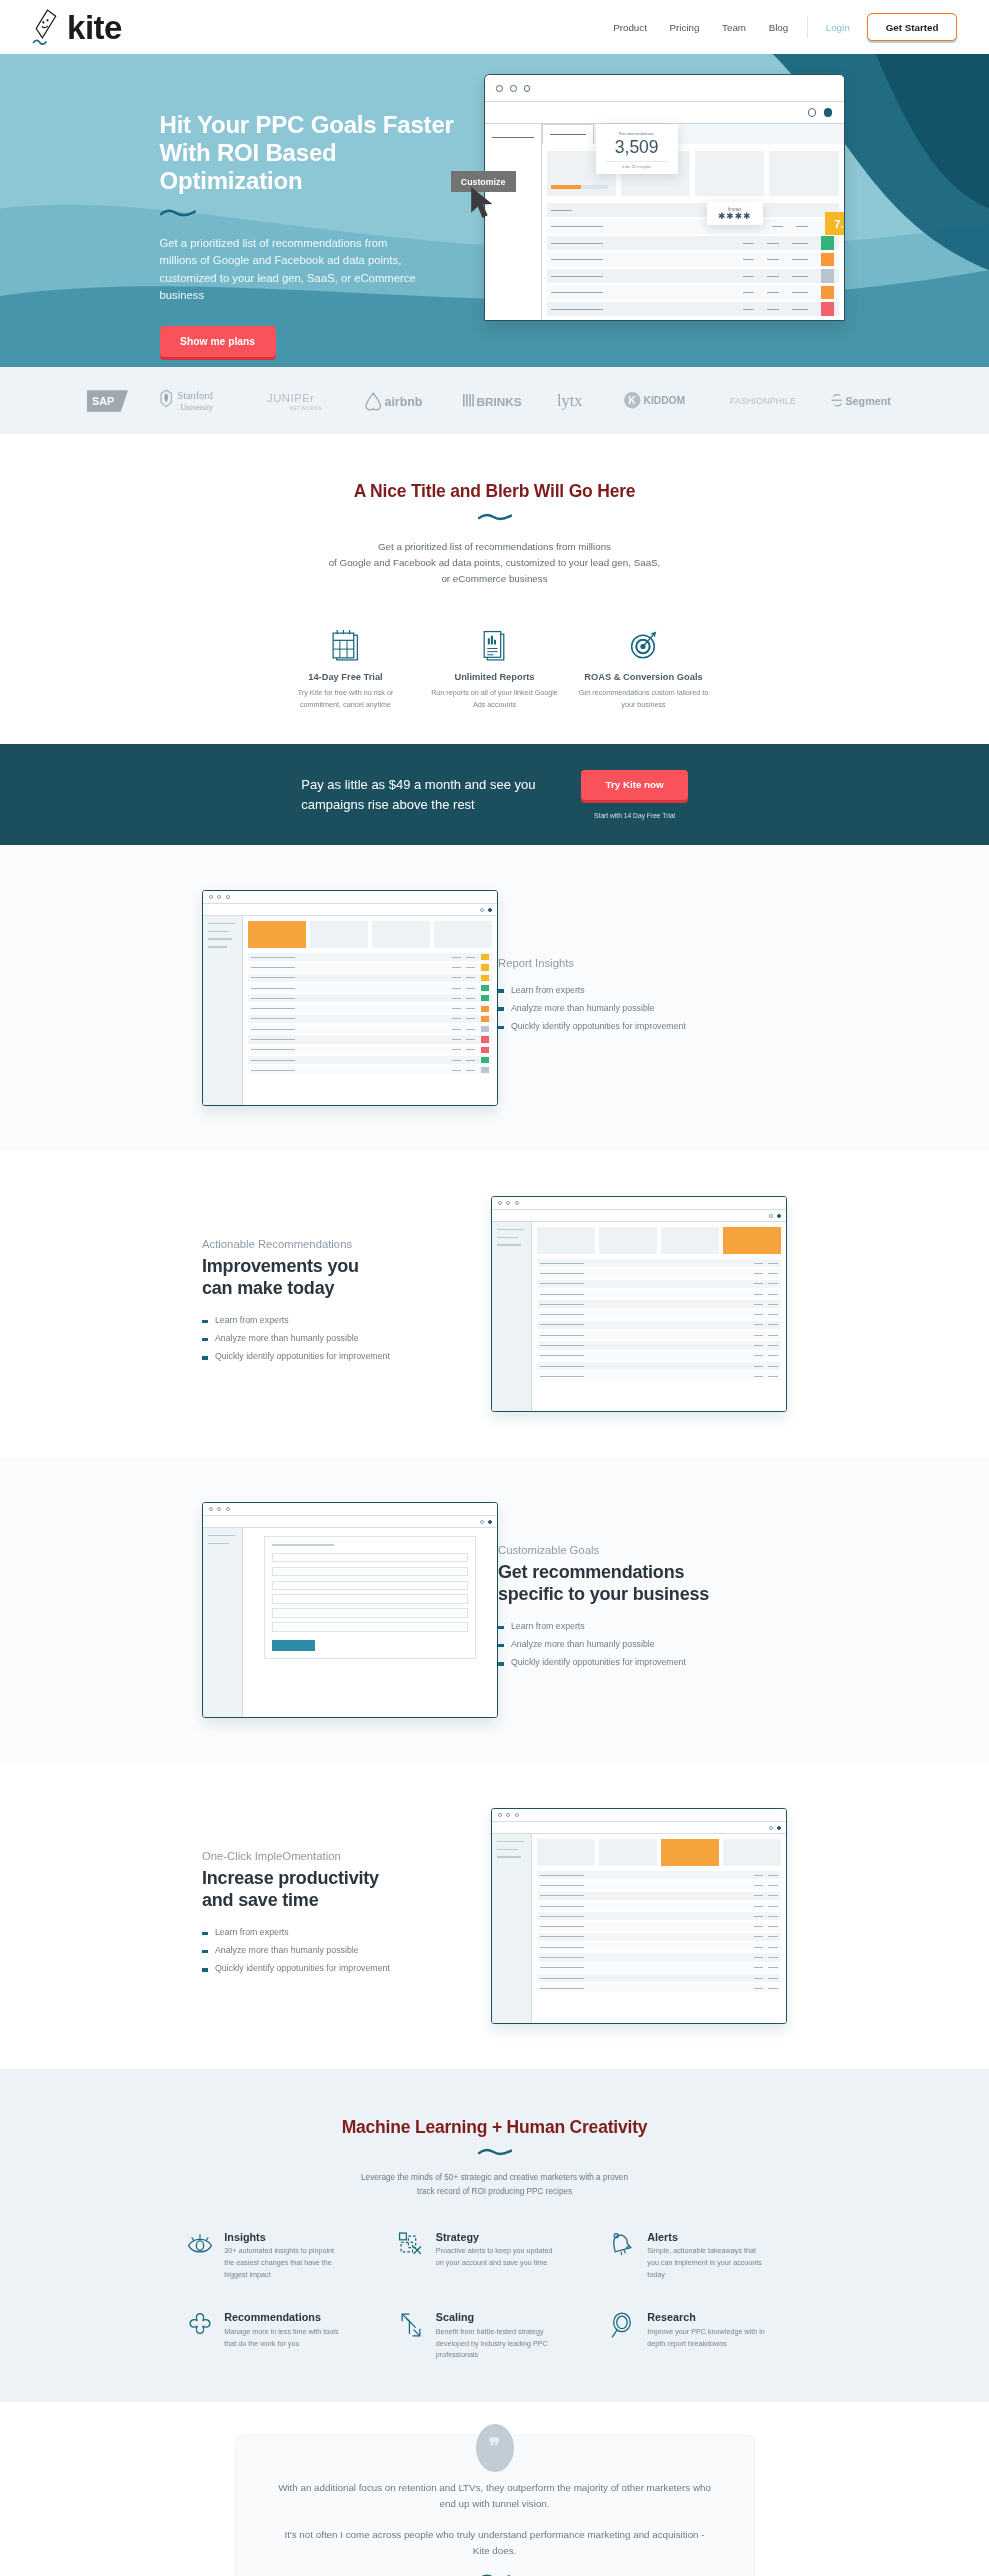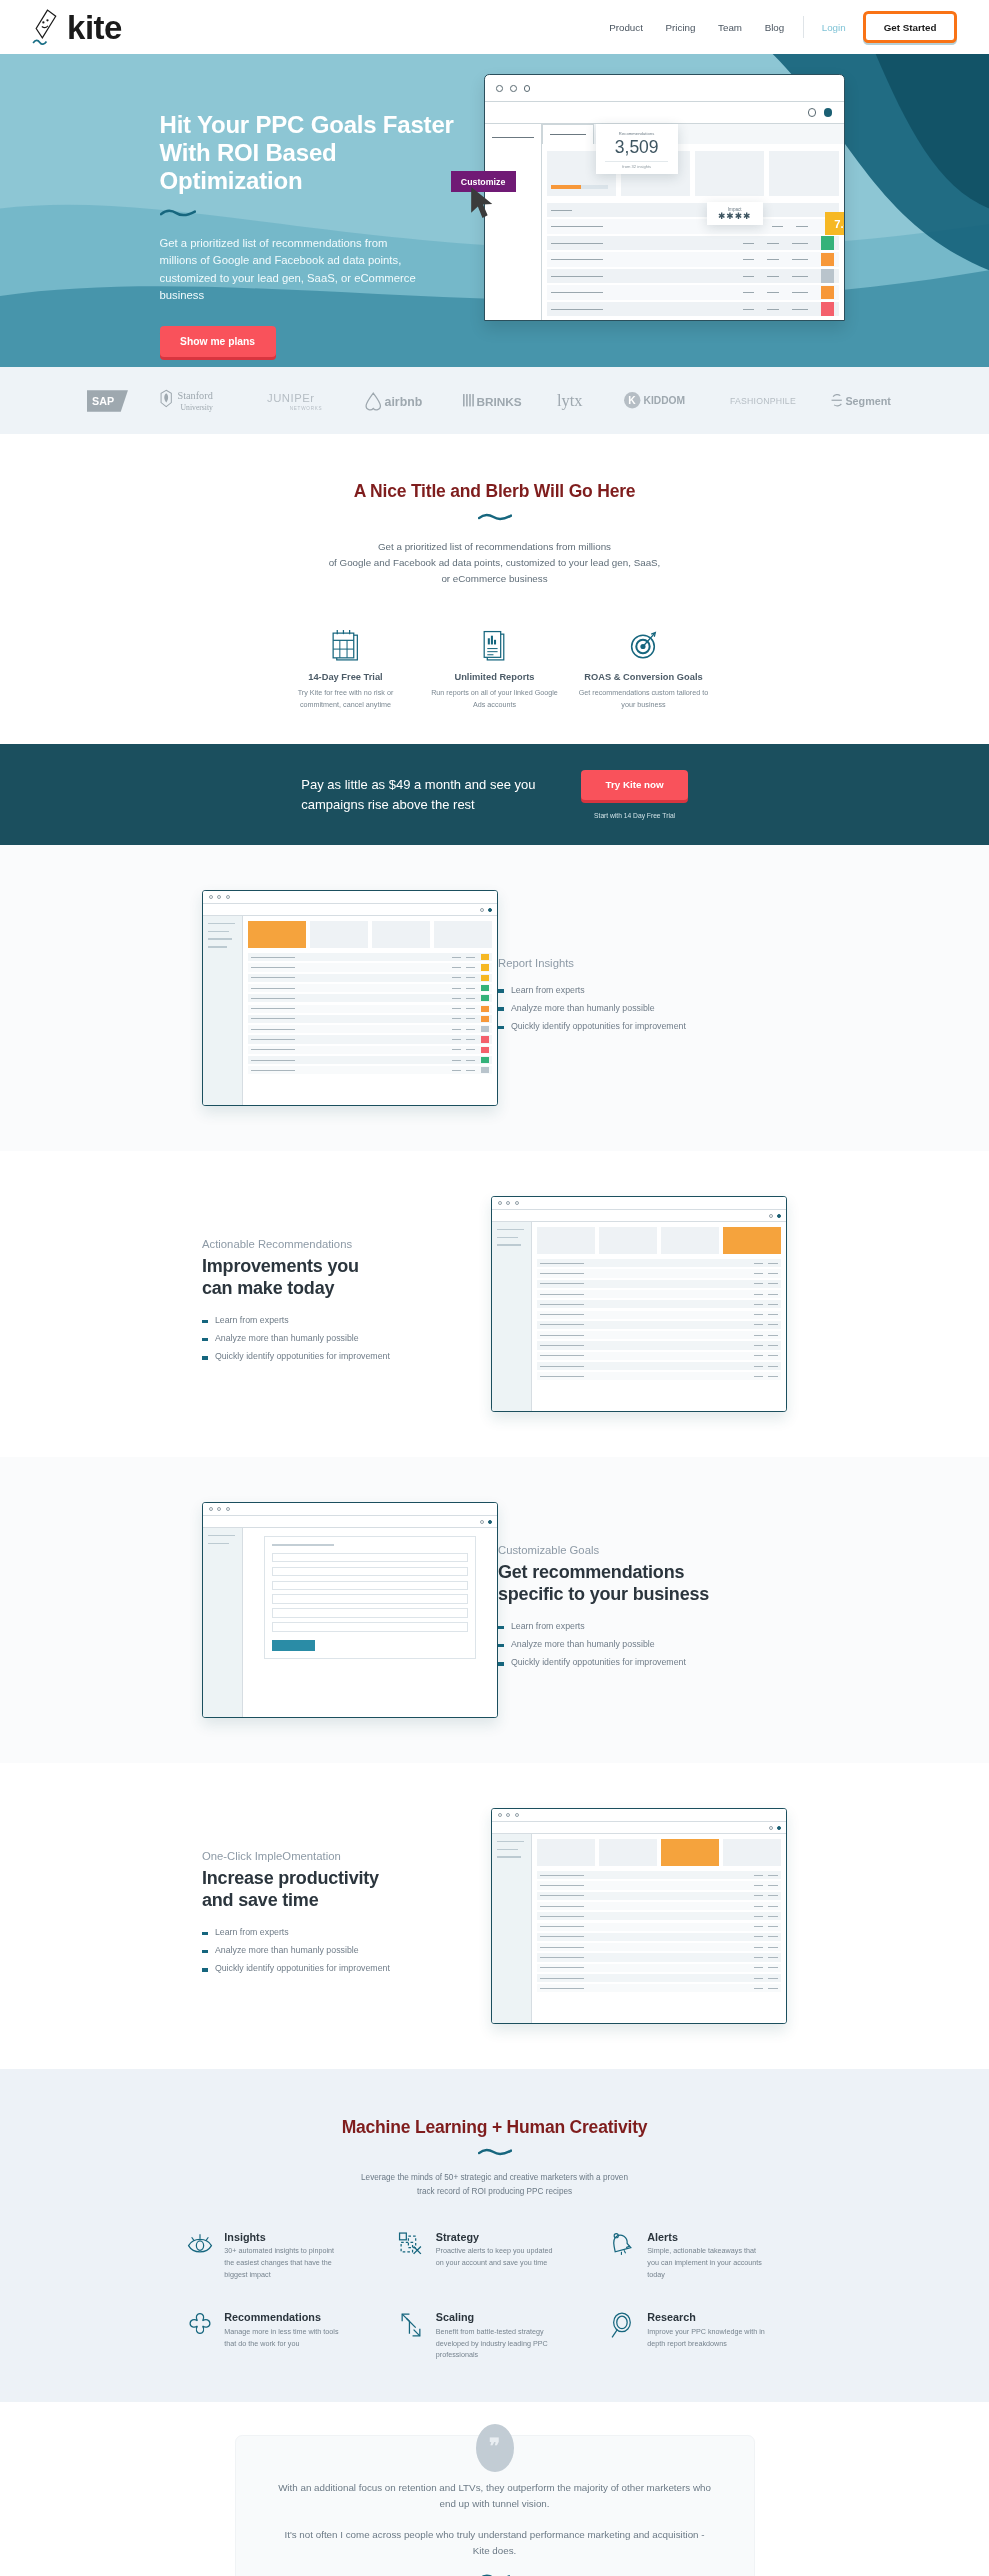--- a/index.html
+++ b/index.html
@@ -21,21 +21,21 @@
   .logo-mark { width: 32px; height: 38px; display: block; }
   .logo-text { font-size: 33px; font-weight: 700; letter-spacing: -0.5px; color: #1b1b1b; line-height: 1; }
   .nav-right { margin-left: auto; display: flex; align-items: center; gap: 0; }
   .nav-link {
     font-size: 9.8px; color: #4a5560; padding: 0 11.3px; text-decoration: none;
     cursor: pointer; white-space: nowrap;
   }
   .nav-sep { width: 0.5px; height: 21.6px; background: #dfe4e8; margin: 0 7.2px; }
   .nav-login { font-size: 9.8px; color: #7fc3d6; padding: 0 11.3px; text-decoration: none; cursor: pointer; }
   .btn-outline {
-    border: 3px solid #f97316; border-radius: 5.2px; padding: 7.7px 17.5px;
+    border: 1px solid #f97316; border-radius: 5.2px; padding: 7.7px 17.5px;
     font-size: 9.8px; font-weight: 600; color: #1b1b1b; background: #fff;
     cursor: pointer; box-shadow: 0 2.1px 0 #b6cfd6; margin-left: 6.2px;
   }
 
   
   .hero {
     position: relative; height: 313px; background: #8dc6d4; overflow: hidden;
   }
   .hero svg.bg { position: absolute; inset: 0; width: 100%; height: 100%; }
   .hero-inner {
@@ -95,21 +95,21 @@
   .fc-reco .div { height: 0.5px; background: #e3e9ec; margin: 0 9.3px 3.1px; }
   .fc-reco .s { font-size: 4.1px; color: #8b979e; }
   .fc-impact { left: 222px; top: 127px; width: 56px; padding: 4.1px 0 5.2px; }
   .fc-impact .t { font-size: 4.6px; color: #6b7a84; }
   .fc-impact .st { font-size: 8.8px; color: #3e5561; letter-spacing: 1px; line-height: 1; }
   .badge-78 {
     position: absolute; right: -15.5px; top: 137px; background: #f6b824; color: #fff;
     font-size: 11.3px; font-weight: 600; padding: 5.2px 9.3px;
   }
   .customize-tag {
-    position: absolute; left: -28px; top: 76px; background: #701a75; color: #fff;
+    position: absolute; left: -28px; top: 76px; background: #737373; color: #fff;
     font-size: 8.8px; font-weight: 600; padding: 5.7px 10.3px; z-index: 10;
   }
   .cursor { position: absolute; left: -10.3px; top: 90px; z-index: 11; }
 
   
   .logos { background: #eef3f7; height: 67px; display: flex; align-items: center; justify-content: center; gap: 27px; }
   .logo-item { opacity: .95; display: flex; align-items: center; }
 
   
   .sec-white { background: #fff; padding: 37px 0 34px; text-align: center; }

